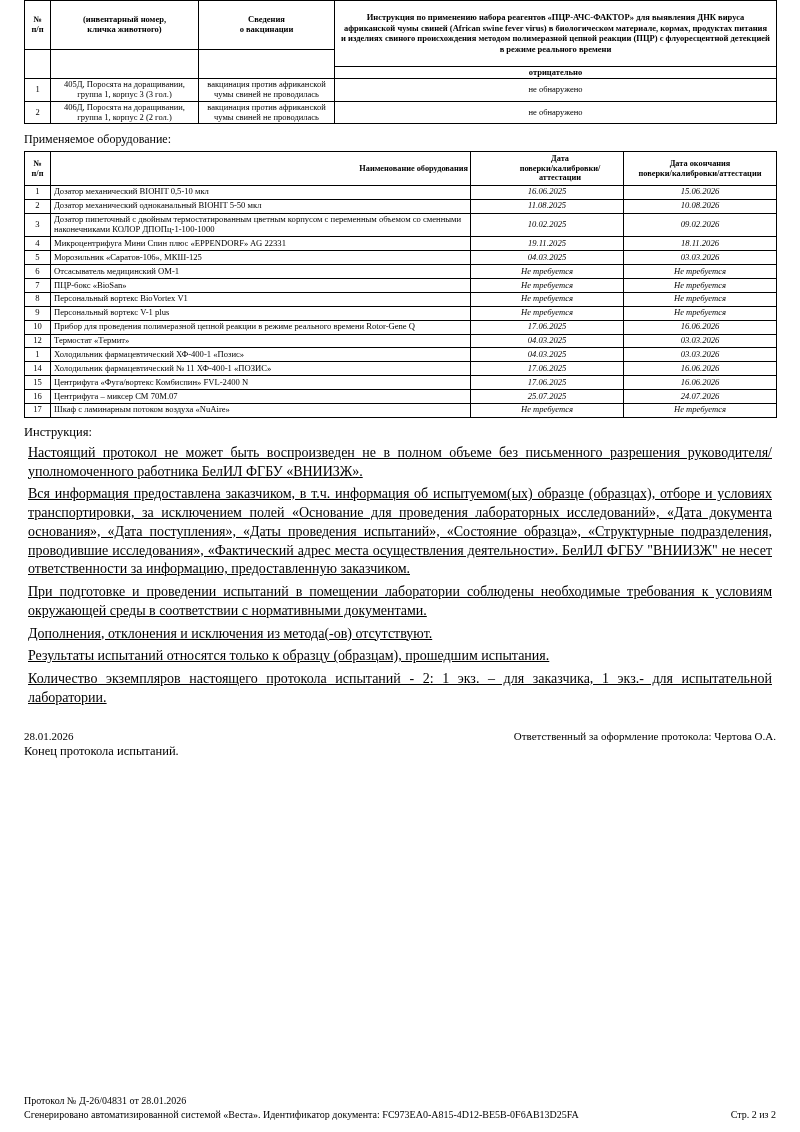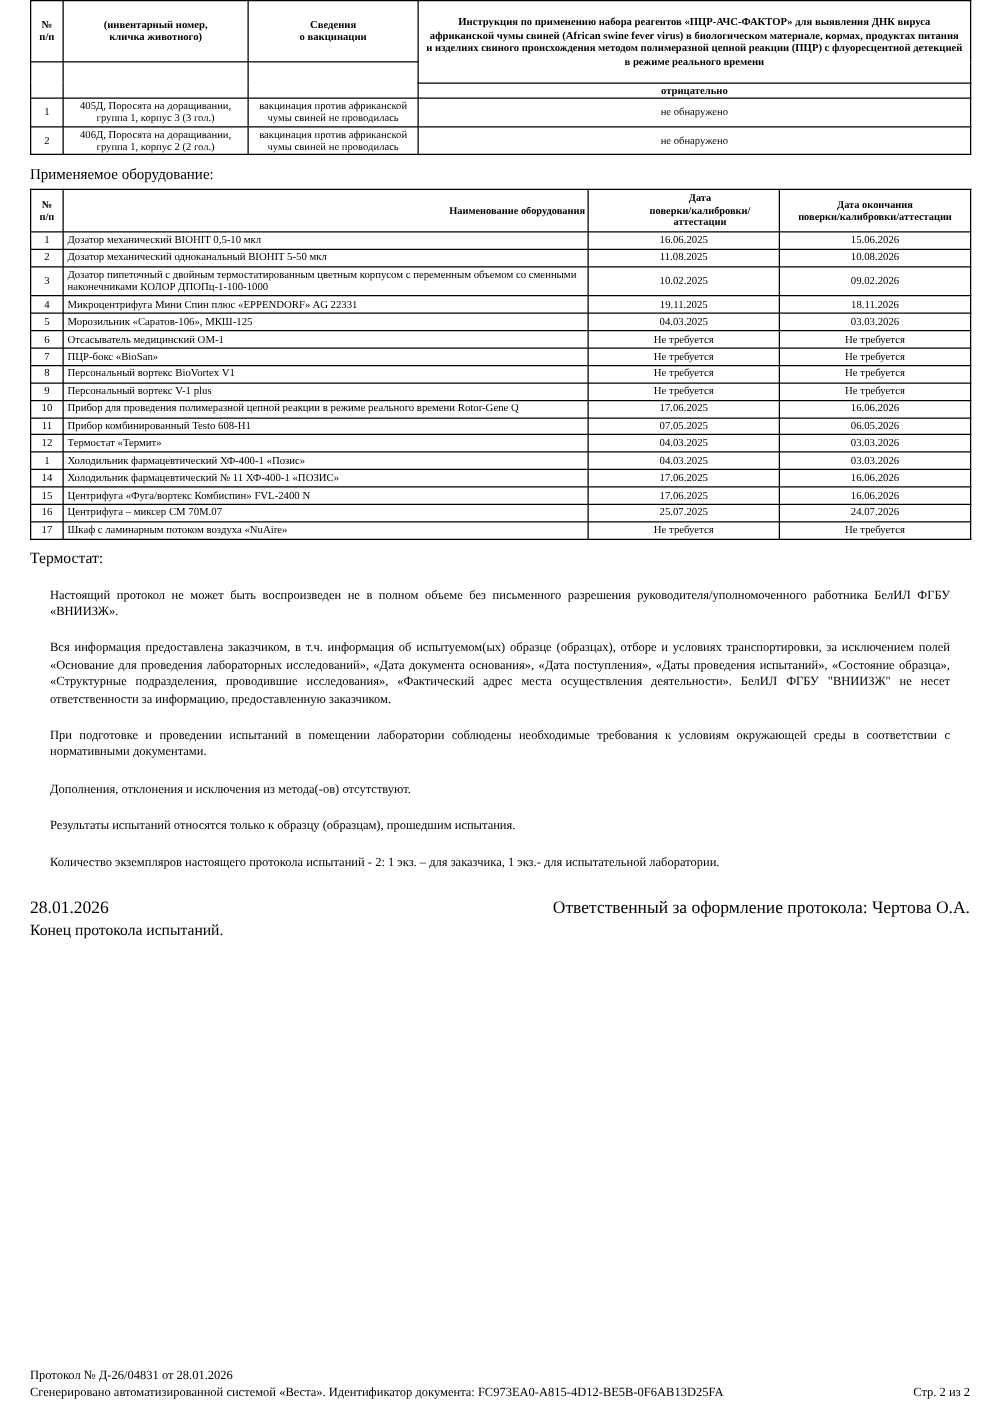--- a/index.html
+++ b/index.html
@@ -83,38 +83,40 @@
   }
   .tbl-equip td.num {
     text-align: center;
     width: 26px;
   }
   .tbl-equip td.name {
     text-align: left;
   }
   .tbl-equip td.date {
     text-align: center;
+    font-style: italic;
   }
 
   .note-title {
     font-size: 12.5px;
     margin: 7px 0 1px 0;
   }
   .note-par {
-    font-size: 10px;
+    font-size: 14px;
     line-height: 1.34;
     text-align: justify;
-    margin: 16px;
+    margin: 4px;
+    text-decoration: underline;
   }
 
   .sign-row {
     display: flex;
     justify-content: space-between;
     margin-top: 22px;
-    font-size: 14px;
+    font-size: 11px;
   }
   .sign-left { width: 200px; }
   .sign-right { text-align: left; }
   .end-line {
     font-size: 12.5px;
     margin-top: 2px;
   }
 
   .footer {
     position: absolute;
@@ -256,26 +258,20 @@
             <td class="date">Не требуется</td>
             <td class="date">Не требуется</td>
           </tr>
           <tr>
             <td class="num">10</td>
             <td class="name">Прибор для проведения полимеразной цепной реакции в режиме реального времени Rotor-Gene Q</td>
             <td class="date">17.06.2025</td>
             <td class="date">16.06.2026</td>
           </tr>
           <tr>
-            <td class="num">11</td>
-            <td class="name">Прибор комбинированный Testo 608-H1</td>
-            <td class="date">07.05.2025</td>
-            <td class="date">06.05.2026</td>
-          </tr>
-          <tr>
             <td class="num">12</td>
             <td class="name">Термостат «Термит»</td>
             <td class="date">04.03.2025</td>
             <td class="date">03.03.2026</td>
           </tr>
           <tr>
             <td class="num">1</td>
             <td class="name">Холодильник фармацевтический ХФ-400-1 «Позис»</td>
             <td class="date">04.03.2025</td>
             <td class="date">03.03.2026</td>
@@ -300,21 +296,21 @@
           </tr>
           <tr>
             <td class="num">17</td>
             <td class="name">Шкаф с ламинарным потоком воздуха «NuAire»</td>
             <td class="date">Не требуется</td>
             <td class="date">Не требуется</td>
           </tr>
         </tbody>
     </table>
 
-    <div class="note-title">Термостат:</div>
+    <div class="note-title">Инструкция:</div>
     <div id="note-body">
         <div class="note-par">Настоящий протокол не может быть воспроизведен не в полном объеме без письменного разрешения руководителя/уполномоченного работника БелИЛ ФГБУ «ВНИИЗЖ».</div>
         <div class="note-par">Вся информация предоставлена заказчиком, в т.ч. информация об испытуемом(ых) образце (образцах), отборе и условиях транспортировки, за исключением полей «Основание для проведения лабораторных исследований», «Дата документа основания», «Дата поступления», «Даты проведения испытаний», «Состояние образца», «Структурные подразделения, проводившие исследования», «Фактический адрес места осуществления деятельности». БелИЛ ФГБУ "ВНИИЗЖ" не несет ответственности за информацию, предоставленную заказчиком.</div>
         <div class="note-par">При подготовке и проведении испытаний в помещении лаборатории соблюдены необходимые требования к условиям окружающей среды в соответствии с нормативными документами.</div>
         <div class="note-par">Дополнения, отклонения и исключения из метода(-ов) отсутствуют.</div>
         <div class="note-par">Результаты испытаний относятся только к образцу (образцам), прошедшим испытания.</div>
         <div class="note-par">Количество экземпляров настоящего протокола испытаний - 2: 1 экз. – для заказчика, 1 экз.- для испытательной лаборатории.</div>
       </div>
 
     <div class="sign-row">

